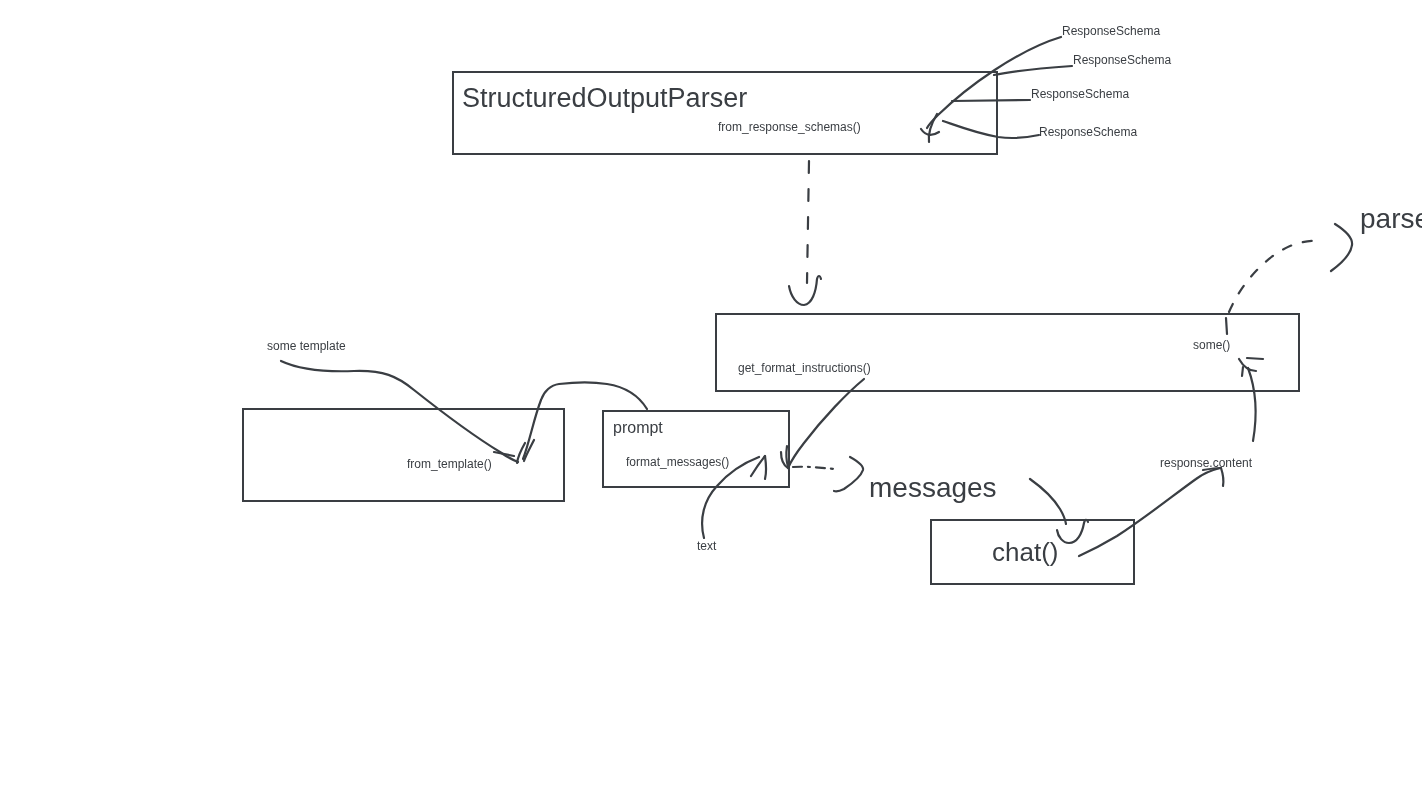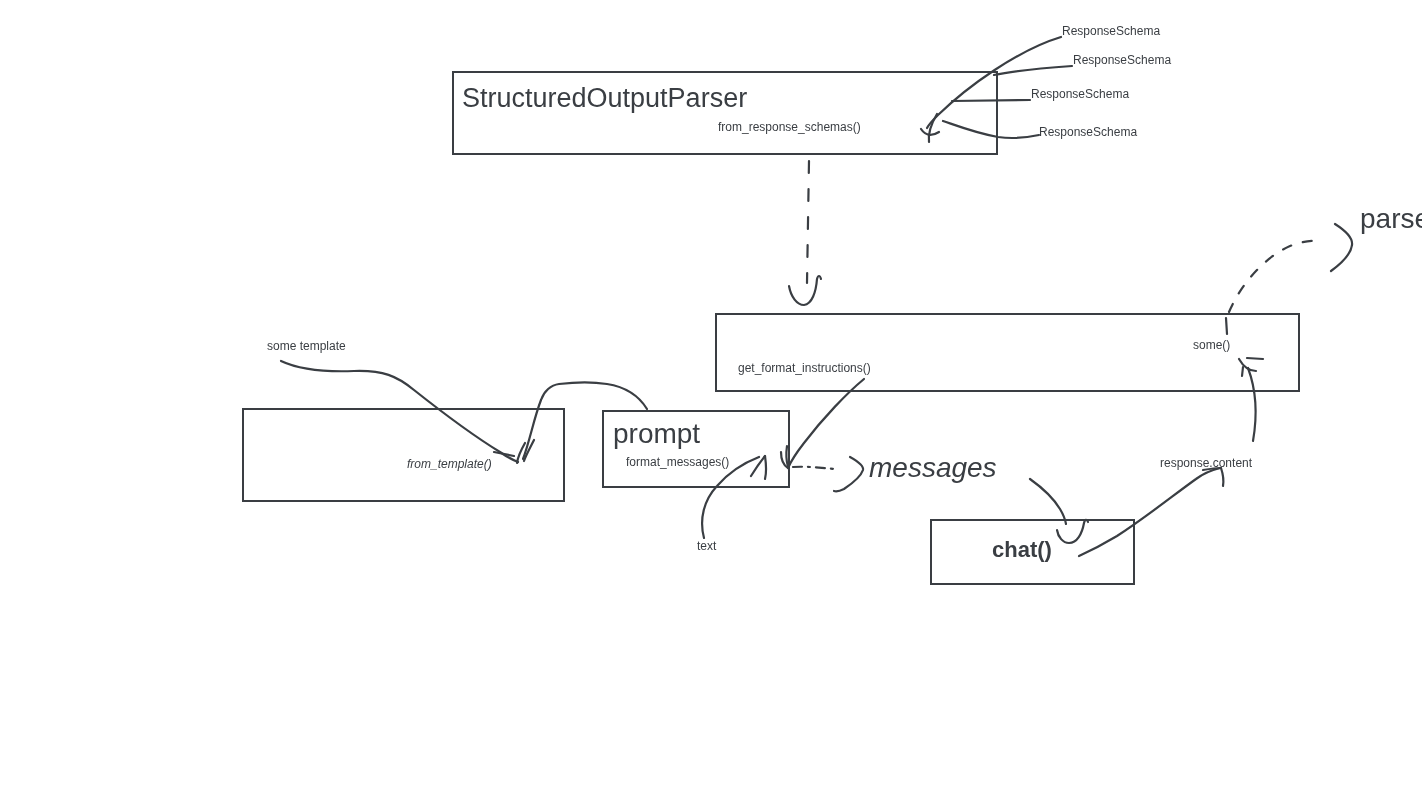--- a/index.html
+++ b/index.html
@@ -12,25 +12,25 @@
   }
   svg.ink { position:absolute; left:0; top:0; width:1422px; height:800px; }
   svg.ink path { stroke:var(--ink); stroke-width:2.2; fill:none;
                  stroke-linecap:round; stroke-linejoin:round; }
   svg.ink path.dashed  { stroke-dasharray:12 16; }
   svg.ink path.dashed2 { stroke-dasharray:9 12; }
   svg.ink path.dashdot { stroke-dasharray:9 6 2 6; }
   .node { position:absolute; border:2px solid var(--ink); box-sizing:border-box; background:transparent; }
   .t { position:absolute; white-space:nowrap; line-height:1.1; }
   .t-title-xl { font-size:27px; }
-  .t-title-lg { font-size:28px; }
+  .t-title-lg { font-size:16px; }
   .t-title-md { font-size:21px; }
   .t-method   { font-size:12px; }
   .t-big      { font-size:28px; }
-  .t-chat     { font-size:22px;font-weight:bold; }
+  .t-chat     { font-size:26px; }
 </style>
 </head>
 <body>
 
 <div class="canvas">
 
   <svg class="ink" viewBox="0 0 1422 800">
 
     <path d="M 1061 37 C 1018 50, 968 86, 938 115 C 933 120, 929 124, 927 128"></path>
     <path d="M 937 114 C 931 124, 928 133, 929 142"></path>
@@ -82,31 +82,31 @@
   <div class="node" style="left:242px; top:408px; width:323px; height:94px;"></div>
   <div class="node" style="left:602px; top:410px; width:188px; height:78px;"></div>
   <div class="node" style="left:930px; top:519px; width:205px; height:66px;"></div>
 
   <div class="t t-title-xl" style="left:462px; top:84px;">StructuredOutputParser</div>
   <div class="t t-method" style="left:718px; top:121px;">from_response_schemas()</div>
 
   <div class="t t-method" style="left:738px; top:362px;">get_format_instructions()</div>
   <div class="t t-method" style="left:1193px; top:339px;">some()</div>
 
-  <div class="t t-method" style="left:407px; top:458px;font-style:italic;">from_template()</div>
+  <div class="t t-method" style="left:407px; top:458px;">from_template()</div>
 
   <div class="t t-title-lg" style="left:613px; top:419px;">prompt</div>
   <div class="t t-method" style="left:626px; top:456px;text-align:right;">format_messages()</div>
 
   <div class="t t-chat" style="left:992px; top:538px;">chat()</div>
 
   <div class="t t-method" style="left:1062px; top:25px;">ResponseSchema</div>
   <div class="t t-method" style="left:1073px; top:54px;">ResponseSchema</div>
   <div class="t t-method" style="left:1031px; top:88px;">ResponseSchema</div>
   <div class="t t-method" style="left:1039px; top:126px;">ResponseSchema</div>
 
   <div class="t t-big" style="left:1360px; top:204px;">parse</div>
   <div class="t t-method" style="left:227px; top:340px;margin-left:40px;">some template</div>
-  <div class="t t-big" style="left:869px; top:453px;font-style:italic;">messages</div>
+  <div class="t t-big" style="left:869px; top:473px;">messages</div>
   <div class="t t-method" style="left:1160px; top:457px;">response.content</div>
   <div class="t t-method" style="left:697px; top:540px;">text</div>
 
 </div>
 
 </body></html>

